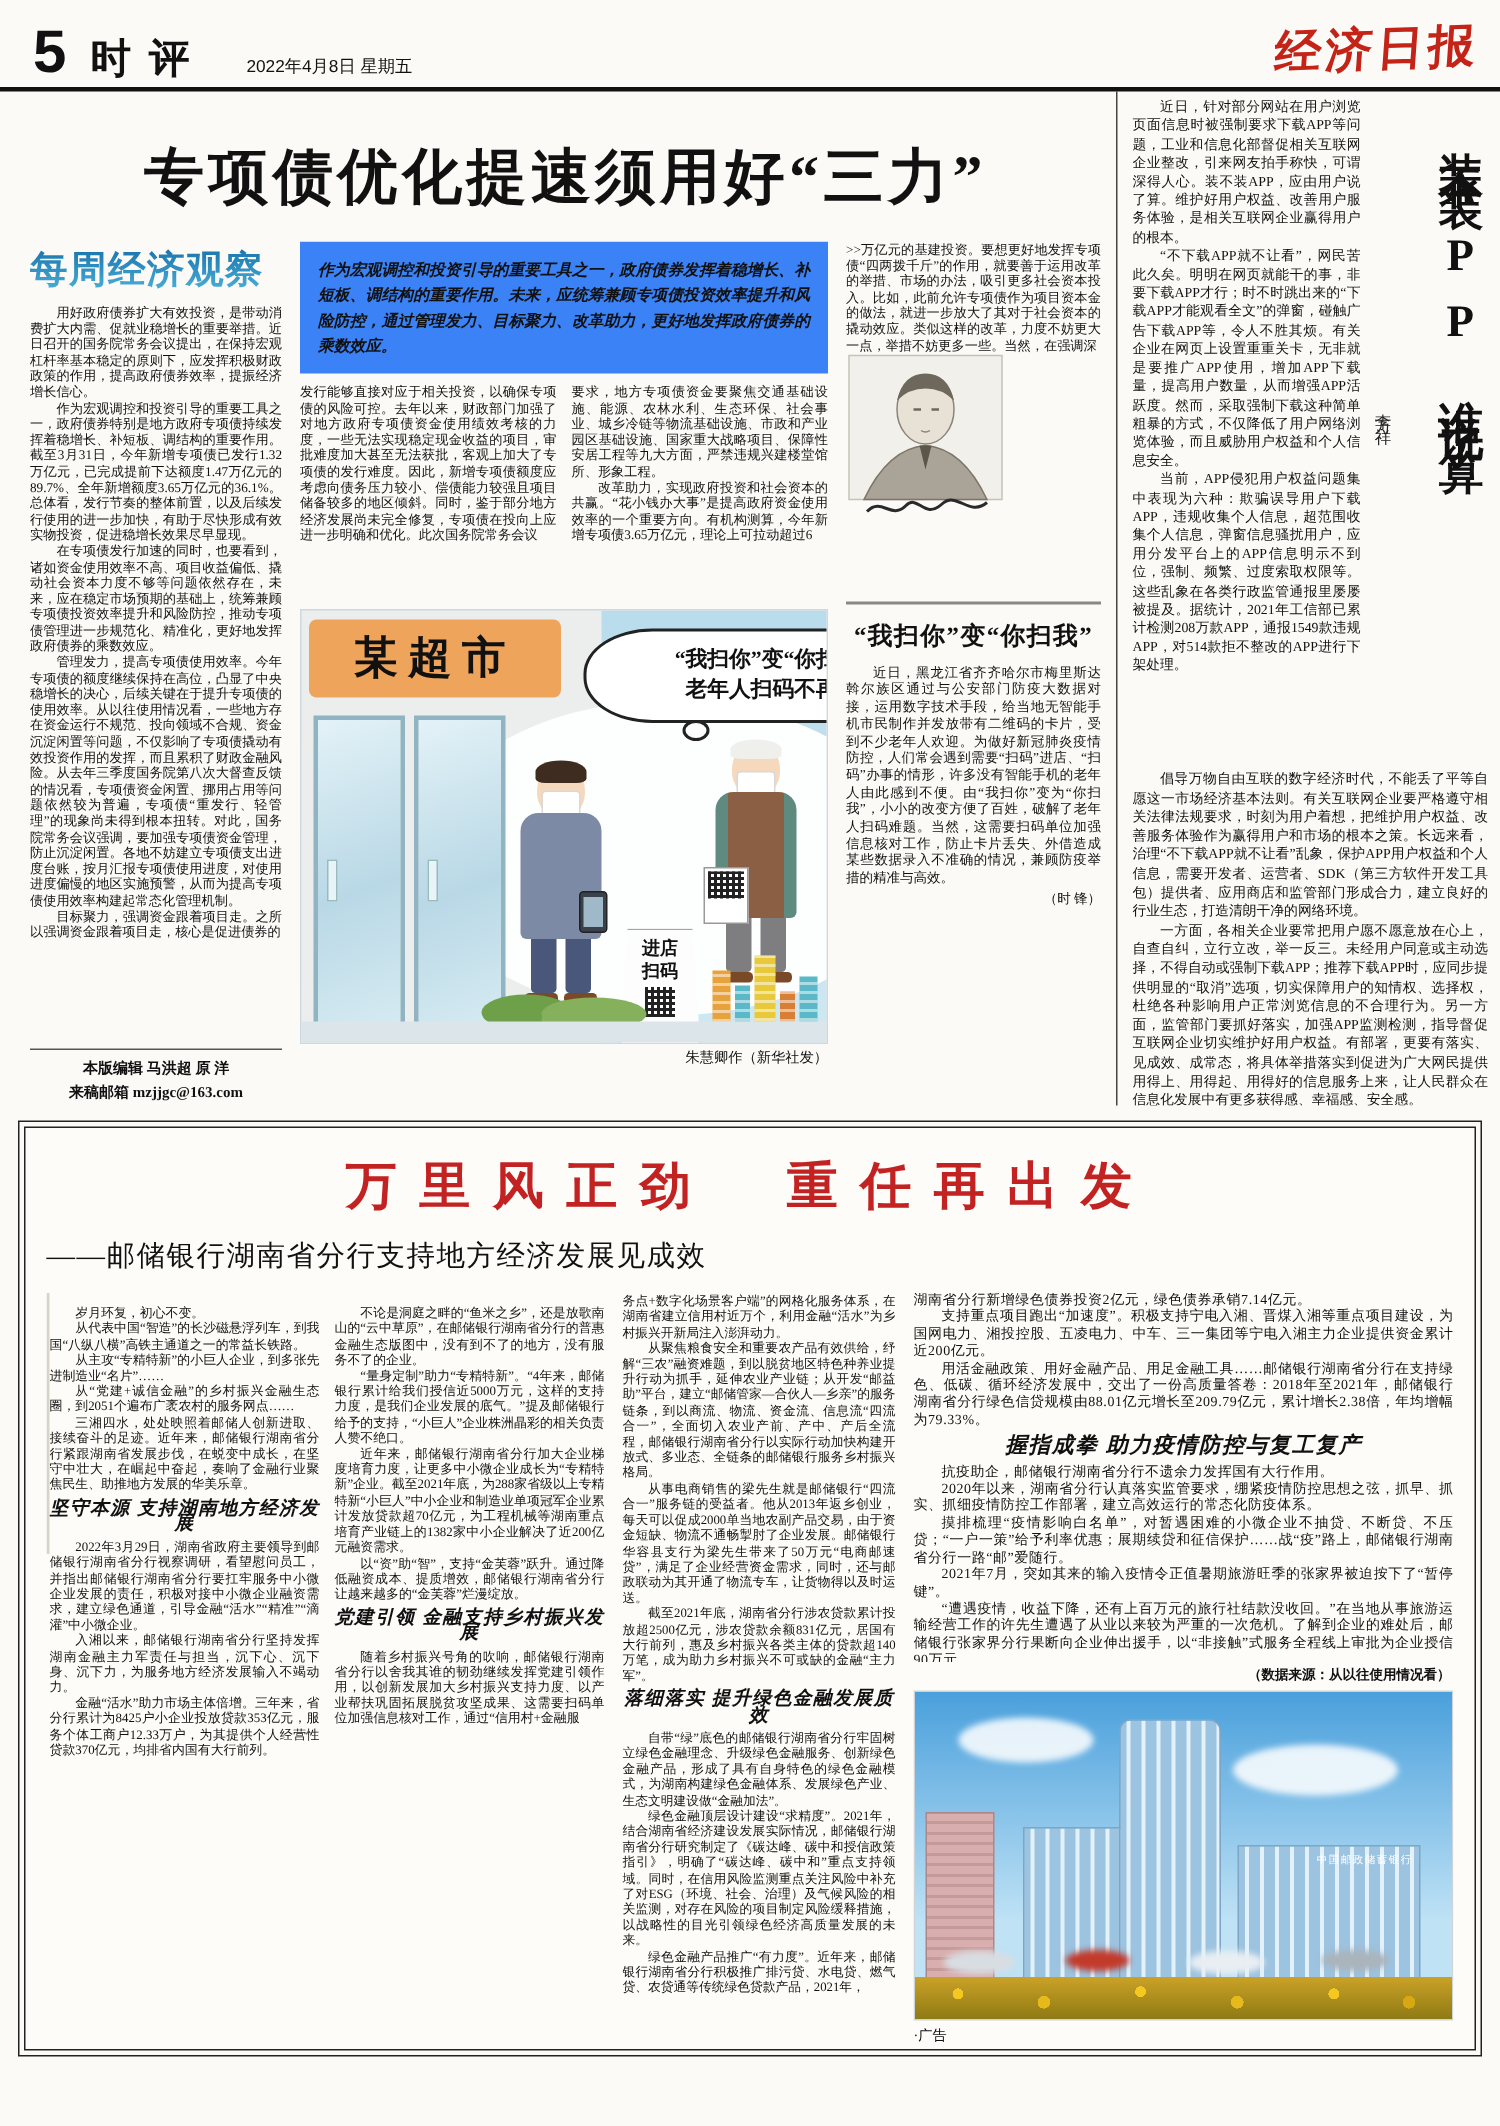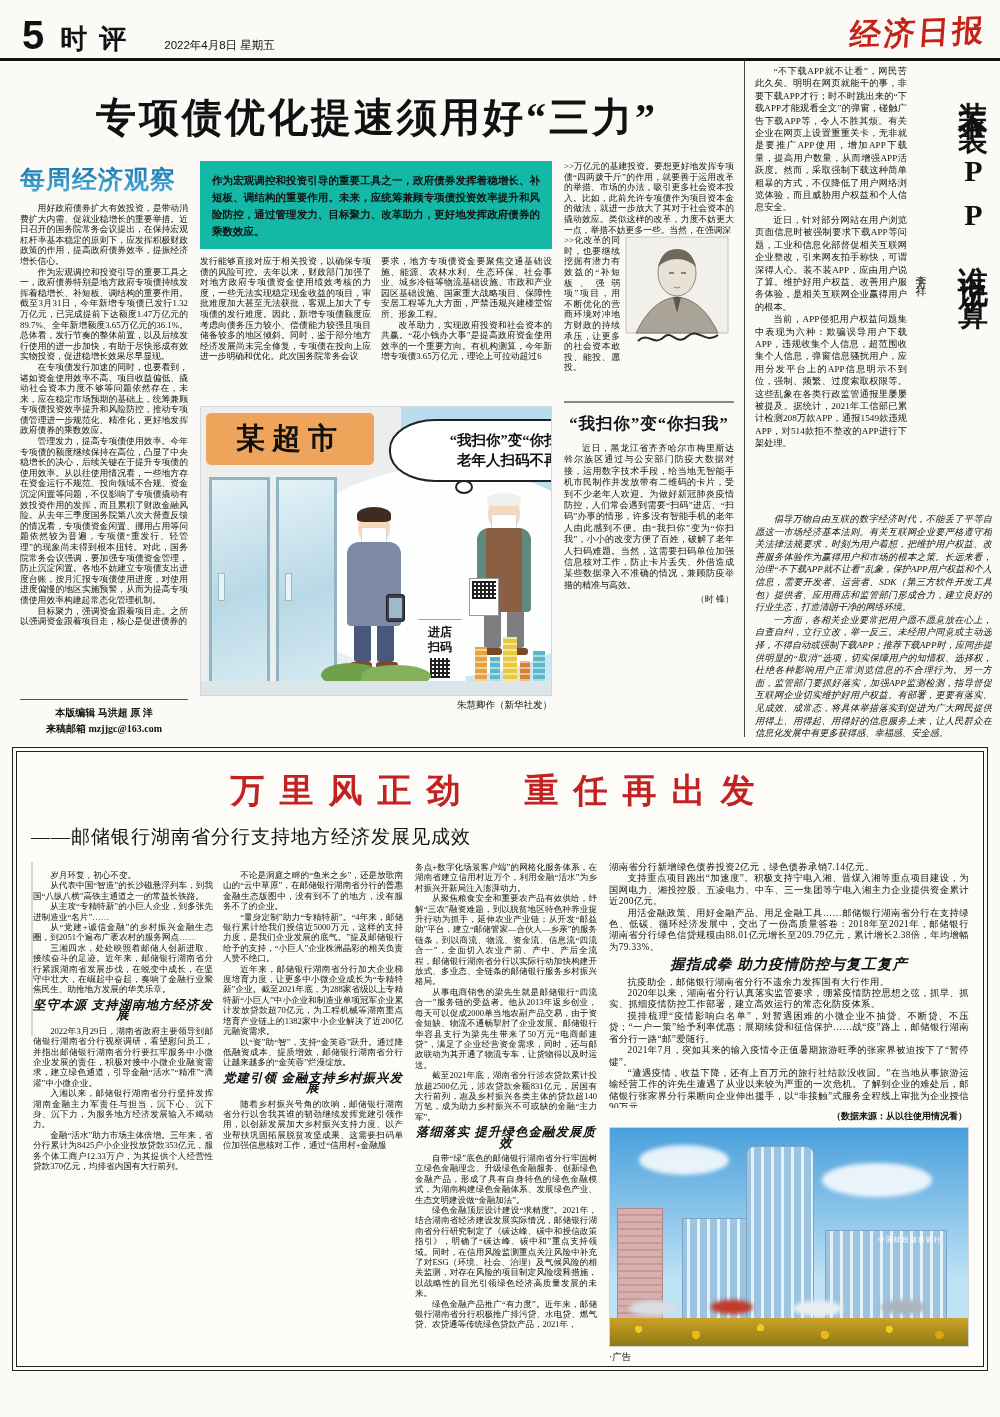--- a/index.html
+++ b/index.html
@@ -21,21 +21,21 @@
   .para{text-indent:2em;margin:0;}
   .para.noindent{text-indent:0;}
   .col1{width:168px;flex:none;display:flex;flex-direction:column;overflow:hidden;}
   .weekly-logo{font-family:"Liberation Sans",sans-serif;font-size:25px;font-weight:bold;letter-spacing:1px;
      background:linear-gradient(180deg,#156fa8,#4db3dc);-webkit-background-clip:text;background-clip:text;
      color:transparent;margin:2px 0 7px 0;white-space:nowrap;}
   .col1 .txt{flex:1;overflow:hidden;}
   .editorbox{margin-top:auto;border-top:1px solid #555;padding-top:5px;font-size:10px;font-weight:bold;text-align:center;line-height:16px;}
   .colgroup{flex:1;display:flex;gap:12px;overflow:hidden;}
   .subleft{width:352px;flex:none;display:flex;flex-direction:column;}
-  .bluebox{background:#14b8a6;padding:11px 12px;font-size:10.5px;line-height:17px;font-weight:bold;height:66px;overflow:hidden;text-align:justify;}
+  .bluebox{background:#3b82f6;padding:11px 12px;font-size:10.5px;line-height:17px;font-weight:bold;height:66px;overflow:hidden;text-align:justify;font-style:italic;}
   .twocols{display:flex;gap:10px;height:142px;margin-top:7px;overflow:hidden;}
   .twocols>div{flex:1;overflow:hidden;}
   .c4{flex:1;display:flex;flex-direction:column;overflow:hidden;}
   .c4top{height:232px;overflow:hidden;}
   .c4row{display:flex;gap:4px;}
   .c4narrow{width:56px;flex:none;}
   .portraitwrap{flex:1;position:relative;height:118px;}
   .portraitwrap svg{display:block;}
   
   .cartoon{position:relative;margin-top:8px;height:288px;background:linear-gradient(#b9dcec,#cfe8f2);overflow:hidden;border:1px solid #cfd8dc;}
@@ -85,21 +85,21 @@
   .byline{text-align:right;font-size:9px;margin-top:2px;}
   
   .sidebar{flex:1;border-left:1px solid #444;margin-left:10px;padding-left:10px;display:flex;flex-direction:column;overflow:hidden;}
   .sb-top{display:flex;height:446px;overflow:hidden;}
   .sb-text{width:152px;flex:none;font-size:9.2px;line-height:12.4px;text-align:justify;overflow:hidden;padding-top:4px;}
   .sb-strip{flex:1;position:relative;}
   .v-title{writing-mode:vertical-rl;text-orientation:upright;font-size:30px;font-weight:bold;letter-spacing:11px;
      position:absolute;right:2px;top:16px;height:420px;line-height:1.1;}
   .v-author{writing-mode:vertical-rl;text-orientation:upright;font-size:11px;letter-spacing:5px;
      position:absolute;left:6px;top:46%;color:#222;}
-  .sb-bottom{flex:1;font-size:9.2px;line-height:12.6px;text-align:justify;overflow:hidden;padding-top:6px;font-style:italic;}
+  .sb-bottom{flex:1;font-size:9.2px;line-height:12.6px;text-align:justify;overflow:hidden;padding-top:6px;}
   
   .adbox{margin:14px 16px 0 16px;border:1.5px solid #222;outline:1px solid #222;outline-offset:3px;
      padding:12px 14px 8px 14px;background:#fdfcf9;height:616px;box-sizing:border-box;}
   .adtitle{text-align:center;font-family:"Liberation Sans",sans-serif;font-size:34px;font-weight:bold;color:#c32222;letter-spacing:15px;margin-top:4px;white-space:nowrap;}
   .adsub{font-size:19px;font-weight:normal;margin-top:10px;letter-spacing:1px;}
   .adbody{display:flex;gap:12px;margin-top:12px;height:508px;overflow:hidden;}
   .track-a{width:372px;flex:none;display:flex;flex-direction:row;}
   .photo-field{height:172px;flex:none;position:relative;overflow:hidden;border:1px solid #d8d4c8;}
   .pf-sky{position:absolute;inset:0 0 55% 0;background:linear-gradient(#dfc3a2,#efd9b9 60%,#cfd4cd);}
   .pf-trees{position:absolute;left:0;right:0;top:40%;height:6px;background:#55503e;border-radius:3px;filter:blur(1px);}
@@ -254,21 +254,20 @@
             </div>
             <div class="ct-ground"></div>
           </div>
           <div class="credit">朱慧卿作（新华社发）</div>
         </div>
 
         <div class="c4">
           <div class="c4top bodytext">
             <div class="para noindent">&gt;&gt;万亿元的基建投资。要想更好地发挥专项债“四两拨千斤”的作用，就要善于运用改革的举措、市场的办法，吸引更多社会资本投入。比如，此前允许专项债作为项目资本金的做法，就进一步放大了其对于社会资本的撬动效应。类似这样的改革，力度不妨更大一点，举措不妨更多一些。当然，在强调深</div>
             <div class="c4row">
-              <div class="c4narrow para noindent">&gt;&gt;化改革的同时，也要继续挖掘有潜力有效益的“补短板、强弱项”项目，用不断优化的营商环境对冲地方财政的持续承压，让更多的社会资本敢投、能投、愿投。</div>
               <div class="portraitwrap">
                 <svg width="106" height="118" viewBox="0 0 106 118">
                   <rect x="2" y="2" width="102" height="96" fill="#f2f0ea" stroke="#c8c2b6"></rect>
                   <ellipse cx="53" cy="38" rx="19" ry="23" fill="#e7e1d6" stroke="#8a857a"></ellipse>
                   <path d="M34,32 Q38,14 53,14 Q68,14 72,32 Q64,24 53,24 Q42,24 34,32 Z" fill="#6e675c"></path>
                   <line x1="45" y1="38" x2="50" y2="38" stroke="#6e675c" stroke-width="1.6"></line>
                   <line x1="57" y1="38" x2="62" y2="38" stroke="#6e675c" stroke-width="1.6"></line>
                   <path d="M50,52 Q53,54 56,52" stroke="#8a857a" fill="none"></path>
                   <path d="M12,98 Q28,64 53,62 Q78,64 94,98 Z" fill="#a9a398" stroke="#7d7468"></path>
                   <path d="M49,62 L53,78 L57,62 Z" fill="#5c554a"></path>
@@ -286,22 +285,22 @@
             <div class="byline">（时 锋）</div>
           </div>
         </div>
       </div>
     </div>
   </div>
 
   <div class="sidebar">
     <div class="sb-top">
       <div class="sb-text">
+          <div class="para">近日，针对部分网站在用户浏览页面信息时被强制要求下载APP等问题，工业和信息化部督促相关互联网企业整改，引来网友拍手称快，可谓深得人心。装不装APP，应由用户说了算。维护好用户权益、改善用户服务体验，是相关互联网企业赢得用户的根本。</div>
           <div class="para">“不下载APP就不让看”，网民苦此久矣。明明在网页就能干的事，非要下载APP才行；时不时跳出来的“下载APP才能观看全文”的弹窗，碰触广告下载APP等，令人不胜其烦。有关企业在网页上设置重重关卡，无非就是要推广APP使用，增加APP下载量，提高用户数量，从而增强APP活跃度。然而，采取强制下载这种简单粗暴的方式，不仅降低了用户网络浏览体验，而且威胁用户权益和个人信息安全。</div>
-          <div class="para">近日，针对部分网站在用户浏览页面信息时被强制要求下载APP等问题，工业和信息化部督促相关互联网企业整改，引来网友拍手称快，可谓深得人心。装不装APP，应由用户说了算。维护好用户权益、改善用户服务体验，是相关互联网企业赢得用户的根本。</div>
           <div class="para">当前，APP侵犯用户权益问题集中表现为六种：欺骗误导用户下载APP，违规收集个人信息，超范围收集个人信息，弹窗信息骚扰用户，应用分发平台上的APP信息明示不到位，强制、频繁、过度索取权限等。这些乱象在各类行政监管通报里屡屡被提及。据统计，2021年工信部已累计检测208万款APP，通报1549款违规APP，对514款拒不整改的APP进行下架处理。</div>
         </div>
       <div class="sb-strip">
         <div class="v-author">李万祥</div>
         <div class="v-title">装不装APP谁说了算</div>
       </div>
     </div>
     <div class="sb-bottom">
         <div class="para">倡导万物自由互联的数字经济时代，不能丢了平等自愿这一市场经济基本法则。有关互联网企业要严格遵守相关法律法规要求，时刻为用户着想，把维护用户权益、改善服务体验作为赢得用户和市场的根本之策。长远来看，治理“不下载APP就不让看”乱象，保护APP用户权益和个人信息，需要开发者、运营者、SDK（第三方软件开发工具包）提供者、应用商店和监管部门形成合力，建立良好的行业生态，打造清朗干净的网络环境。</div>
         <div class="para">一方面，各相关企业要常把用户愿不愿意放在心上，自查自纠，立行立改，举一反三。未经用户同意或主动选择，不得自动或强制下载APP；推荐下载APP时，应同步提供明显的“取消”选项，切实保障用户的知情权、选择权，杜绝各种影响用户正常浏览信息的不合理行为。另一方面，监管部门要抓好落实，加强APP监测检测，指导督促互联网企业切实维护好用户权益。有部署，更要有落实、见成效、成常态，将具体举措落实到促进为广大网民提供用得上、用得起、用得好的信息服务上来，让人民群众在信息化发展中有更多获得感、幸福感、安全感。</div>

